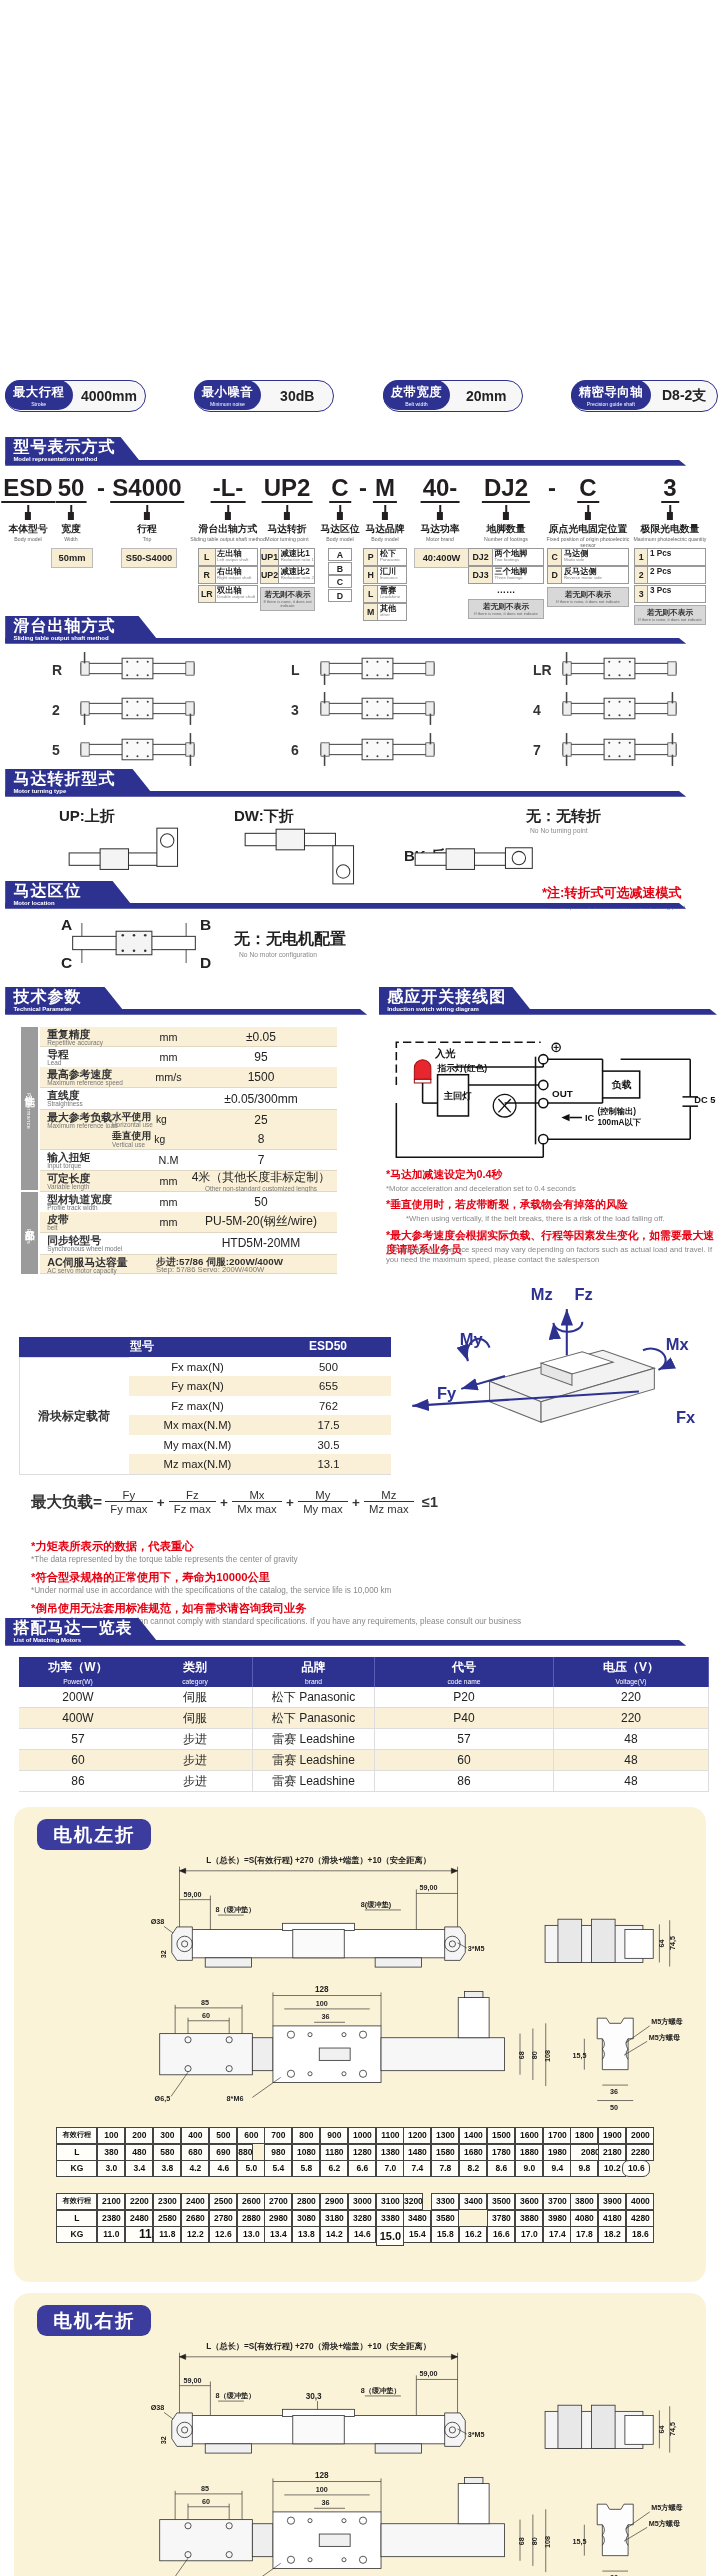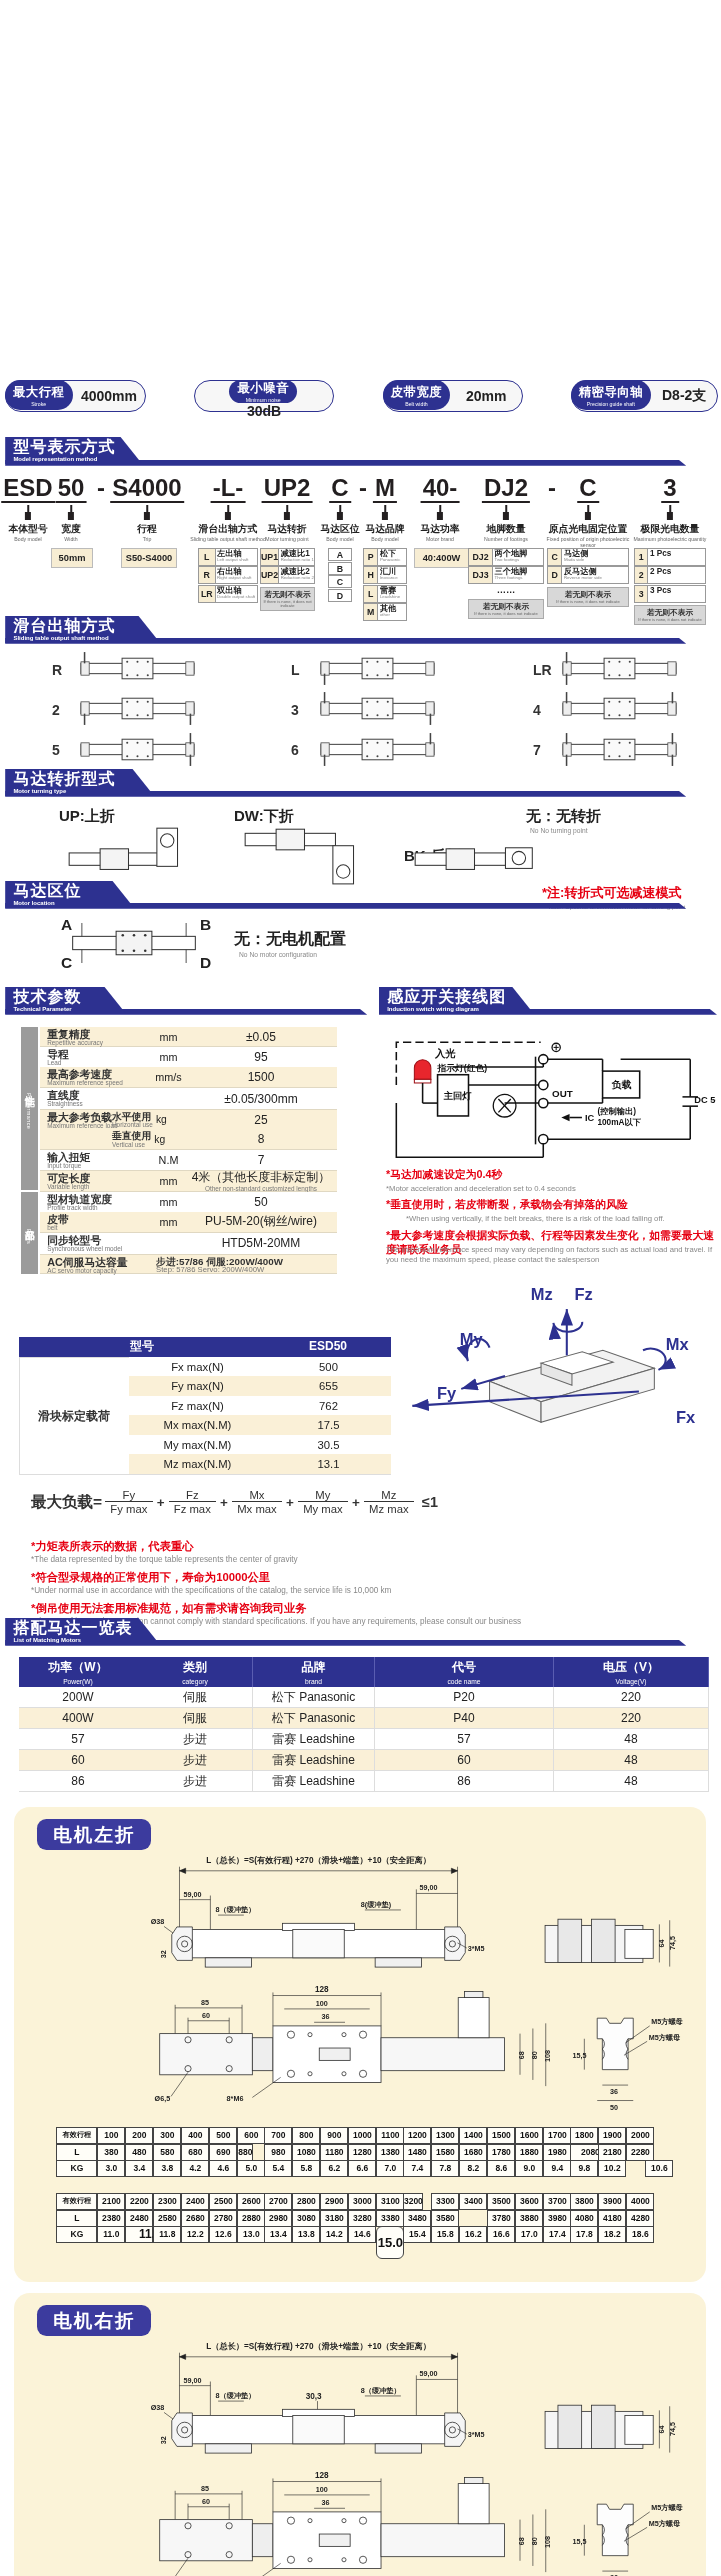--- a/index.html
+++ b/index.html
@@ -103,21 +103,21 @@
 
 
   <div id="badges">
       <div class="abs badge" style="left: 5.2px; width: 139px;">
         <div class="badge-zh">
           <div class="z">最大行程</div>
           <div class="e">Stroke</div>
         </div>
         <div class="badge-v">4000mm</div>
       </div>
-      <div class="abs badge" style="left: 194px; width: 138px; flex-direction: column;">
+      <div class="abs badge" style="left: 194px; width: 138px;">
         <div class="badge-zh">
           <div class="z">最小噪音</div>
           <div class="e">Minimum noise</div>
         </div>
         <div class="badge-v">30dB</div>
       </div>
       <div class="abs badge" style="left: 383px; width: 138px;">
         <div class="badge-zh">
           <div class="z">皮带宽度</div>
           <div class="e">Belt width</div>
@@ -1093,21 +1093,21 @@
         <div class="abs stc" style="left: 334px; top: 353px; width: 28px; height: 16.5px; font-size: 8.5px;">6.6</div>
         <div class="abs stc" style="left: 362px; top: 353px; width: 28px; height: 16.5px; font-size: 8.5px;">7.0</div>
         <div class="abs stc" style="left: 389px; top: 353px; width: 28px; height: 16.5px; font-size: 8.5px;">7.4</div>
         <div class="abs stc" style="left: 417px; top: 353px; width: 28px; height: 16.5px; font-size: 8.5px;">7.8</div>
         <div class="abs stc" style="left: 445px; top: 353px; width: 28px; height: 16.5px; font-size: 8.5px;">8.2</div>
         <div class="abs stc" style="left: 473px; top: 353px; width: 28px; height: 16.5px; font-size: 8.5px;">8.6</div>
         <div class="abs stc" style="left: 501px; top: 353px; width: 28px; height: 16.5px; font-size: 8.5px;">9.0</div>
         <div class="abs stc" style="left: 529px; top: 353px; width: 28px; height: 16.5px; font-size: 8.5px;">9.4</div>
         <div class="abs stc" style="left: 556px; top: 353px; width: 28px; height: 16.5px; font-size: 8.5px;">9.8</div>
         <div class="abs stc" style="left: 584px; top: 353px; width: 28px; height: 16.5px; font-size: 8.5px;">10.2</div>
-        <div class="abs stc" style="left: 631px; top: 353px; width: 28px; height: 16.5px; font-size: 8.5px;">10.6</div>
+        <div class="abs stc" style="left: 608px; top: 353px; width: 28px; height: 16.5px; font-size: 8.5px; border-radius: 7px;">10.6</div>
         <div class="abs stc" style="left: 42px; top: 386px; width: 41px; height: 16.5px; font-size: 7.2px;">有效行程</div>
         <div class="abs stc" style="left: 83px; top: 386px; width: 28px; height: 16.5px; font-size: 8.5px;">2100</div>
         <div class="abs stc" style="left: 111px; top: 386px; width: 28px; height: 16.5px; font-size: 8.5px;">2200</div>
         <div class="abs stc" style="left: 139px; top: 386px; width: 28px; height: 16.5px; font-size: 8.5px;">2300</div>
         <div class="abs stc" style="left: 167px; top: 386px; width: 28px; height: 16.5px; font-size: 8.5px;">2400</div>
         <div class="abs stc" style="left: 195px; top: 386px; width: 28px; height: 16.5px; font-size: 8.5px;">2500</div>
         <div class="abs stc" style="left: 223px; top: 386px; width: 28px; height: 16.5px; font-size: 8.5px;">2600</div>
         <div class="abs stc" style="left: 250px; top: 386px; width: 28px; height: 16.5px; font-size: 8.5px;">2700</div>
         <div class="abs stc" style="left: 278px; top: 386px; width: 28px; height: 16.5px; font-size: 8.5px;">2800</div>
         <div class="abs stc" style="left: 306px; top: 386px; width: 28px; height: 16.5px; font-size: 8.5px;">2900</div>
@@ -1147,21 +1147,21 @@
         <div class="abs stc" style="left: 83px; top: 419px; width: 28px; height: 16.5px; font-size: 8.5px;">11.0</div>
         <div class="abs stc" style="left: 111px; top: 419px; width: 28px; height: 16.5px; font-size: 12px; padding-left: 22px;">11.4</div>
         <div class="abs stc" style="left: 139px; top: 419px; width: 28px; height: 16.5px; font-size: 8.5px;">11.8</div>
         <div class="abs stc" style="left: 167px; top: 419px; width: 28px; height: 16.5px; font-size: 8.5px;">12.2</div>
         <div class="abs stc" style="left: 195px; top: 419px; width: 28px; height: 16.5px; font-size: 8.5px;">12.6</div>
         <div class="abs stc" style="left: 223px; top: 419px; width: 28px; height: 16.5px; font-size: 8.5px;">13.0</div>
         <div class="abs stc" style="left: 250px; top: 419px; width: 28px; height: 16.5px; font-size: 8.5px;">13.4</div>
         <div class="abs stc" style="left: 278px; top: 419px; width: 28px; height: 16.5px; font-size: 8.5px;">13.8</div>
         <div class="abs stc" style="left: 306px; top: 419px; width: 28px; height: 16.5px; font-size: 8.5px;">14.2</div>
         <div class="abs stc" style="left: 334px; top: 419px; width: 28px; height: 16.5px; font-size: 8.5px;">14.6</div>
-        <div class="abs stc" style="left: 362px; top: 419px; width: 28px; height: 33px; font-size: 13px; border-radius: 6px;">15.0</div>
+        <div class="abs stc" style="left: 362px; top: 419px; width: 28px; height: 20px; font-size: 11px;">15.0</div>
         <div class="abs stc" style="left: 389px; top: 419px; width: 28px; height: 16.5px; font-size: 8.5px;">15.4</div>
         <div class="abs stc" style="left: 417px; top: 419px; width: 28px; height: 16.5px; font-size: 8.5px;">15.8</div>
         <div class="abs stc" style="left: 445px; top: 419px; width: 28px; height: 16.5px; font-size: 8.5px;">16.2</div>
         <div class="abs stc" style="left: 473px; top: 419px; width: 28px; height: 16.5px; font-size: 8.5px;">16.6</div>
         <div class="abs stc" style="left: 501px; top: 419px; width: 28px; height: 16.5px; font-size: 8.5px;">17.0</div>
         <div class="abs stc" style="left: 529px; top: 419px; width: 28px; height: 16.5px; font-size: 8.5px;">17.4</div>
         <div class="abs stc" style="left: 556px; top: 419px; width: 28px; height: 16.5px; font-size: 8.5px;">17.8</div>
         <div class="abs stc" style="left: 584px; top: 419px; width: 28px; height: 16.5px; font-size: 8.5px;">18.2</div>
         <div class="abs stc" style="left: 612px; top: 419px; width: 28px; height: 16.5px; font-size: 8.5px;">18.6</div>
       </div>

